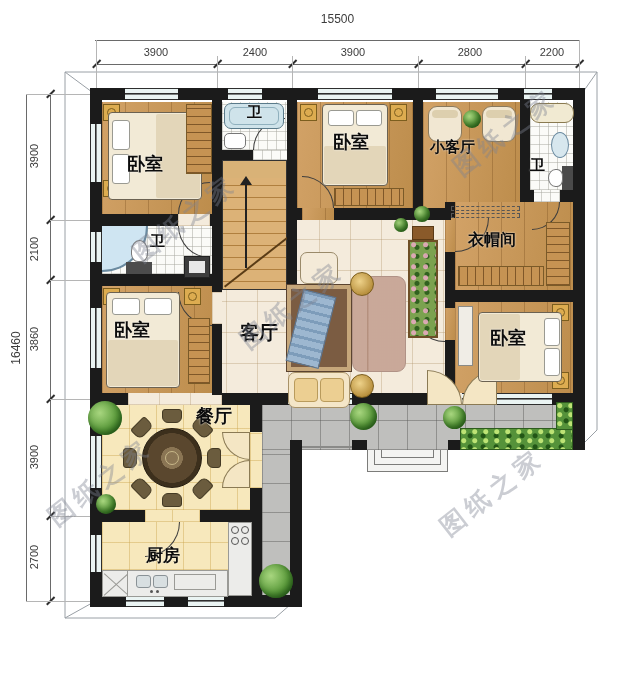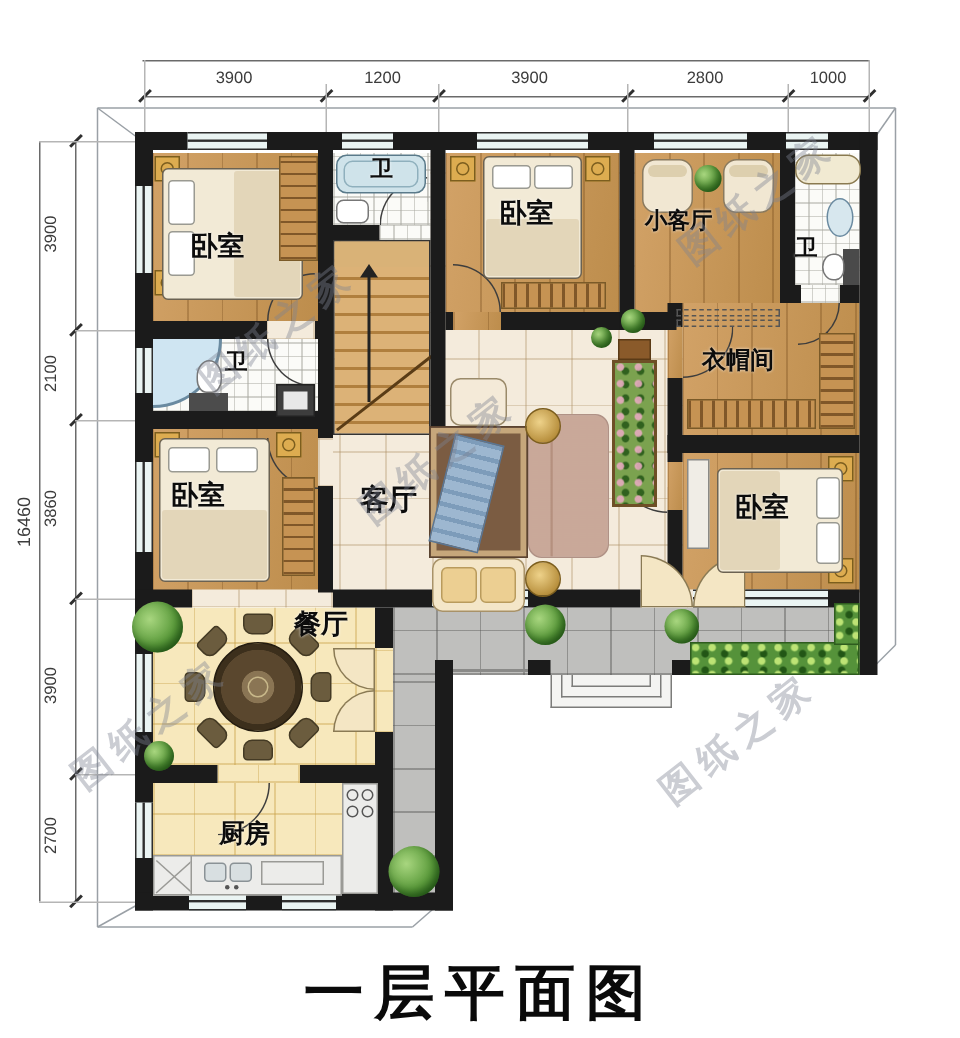--- a/index.html
+++ b/index.html
@@ -295,26 +295,27 @@
   <div class="room-label" style="left:490px;top:326px;font-size:18px">卧室</div>
   <div class="room-label" style="left:247px;top:103px;font-size:15px">卫</div>
   <div class="room-label" style="left:530px;top:156px;font-size:15px">卫</div>
   <div class="room-label" style="left:150px;top:232px;font-size:15px">卫</div>
   <div class="room-label" style="left:430px;top:138px;font-size:15px">小客厅</div>
   <div class="room-label" style="left:468px;top:230px;font-size:16px">衣帽间</div>
   <div class="room-label" style="left:240px;top:320px;font-size:19px">客厅</div>
   <div class="room-label" style="left:196px;top:404px;font-size:18px">餐厅</div>
   <div class="room-label" style="left:146px;top:544px;font-size:17px">厨房</div>
 
+  <div class="dim" style="left:95px;top:12px;width:485px;text-align:center;font-size:12px">15500</div>
   <div class="dline" style="left:95px;top:40px;width:485px;height:1px"></div>
   <div class="dim" style="left:131px;top:46px;width:50px;text-align:center">3900</div>
-  <div class="dim" style="left:230px;top:46px;width:50px;text-align:center">1200</div>
+  <div class="dim" style="left:230px;top:46px;width:50px;text-align:center">2400</div>
   <div class="dim" style="left:328px;top:46px;width:50px;text-align:center">3900</div>
   <div class="dim" style="left:445px;top:46px;width:50px;text-align:center">2800</div>
-  <div class="dim" style="left:527px;top:46px;width:50px;text-align:center">1000</div>
+  <div class="dim" style="left:527px;top:46px;width:50px;text-align:center">2200</div>
   <div class="dline" style="left:95px;top:64px;width:485px;height:1px"></div>
   <div class="tick" style="left:91px;top:63px"></div>
   <div class="tick" style="left:212px;top:63px"></div>
   <div class="tick" style="left:287px;top:63px"></div>
   <div class="tick" style="left:413px;top:63px"></div>
   <div class="tick" style="left:520px;top:63px"></div>
   <div class="tick" style="left:574px;top:63px"></div>
   <div class="ext" style="left:96px;top:40px;width:1px;height:48px"></div>
   <div class="ext" style="left:217px;top:56px;width:1px;height:32px"></div>
   <div class="ext" style="left:292px;top:56px;width:1px;height:32px"></div>
@@ -342,14 +343,13 @@
   <div class="ext" style="left:50px;top:399px;width:40px;height:1px"></div>
   <div class="ext" style="left:50px;top:516px;width:40px;height:1px"></div>
   <div class="ext" style="left:26px;top:601px;width:64px;height:1px"></div>
 
   <div class="wm" style="left:185px;top:218px">图纸之家</div>
   <div class="wm" style="left:505px;top:132px">图纸之家</div>
   <div class="wm" style="left:292px;top:305px">图纸之家</div>
   <div class="wm" style="left:100px;top:482px">图纸之家</div>
   <div class="wm" style="left:492px;top:492px">图纸之家</div>
 
-  <div id="title">一层平面图</div>
 </div>
 
 </body></html>

